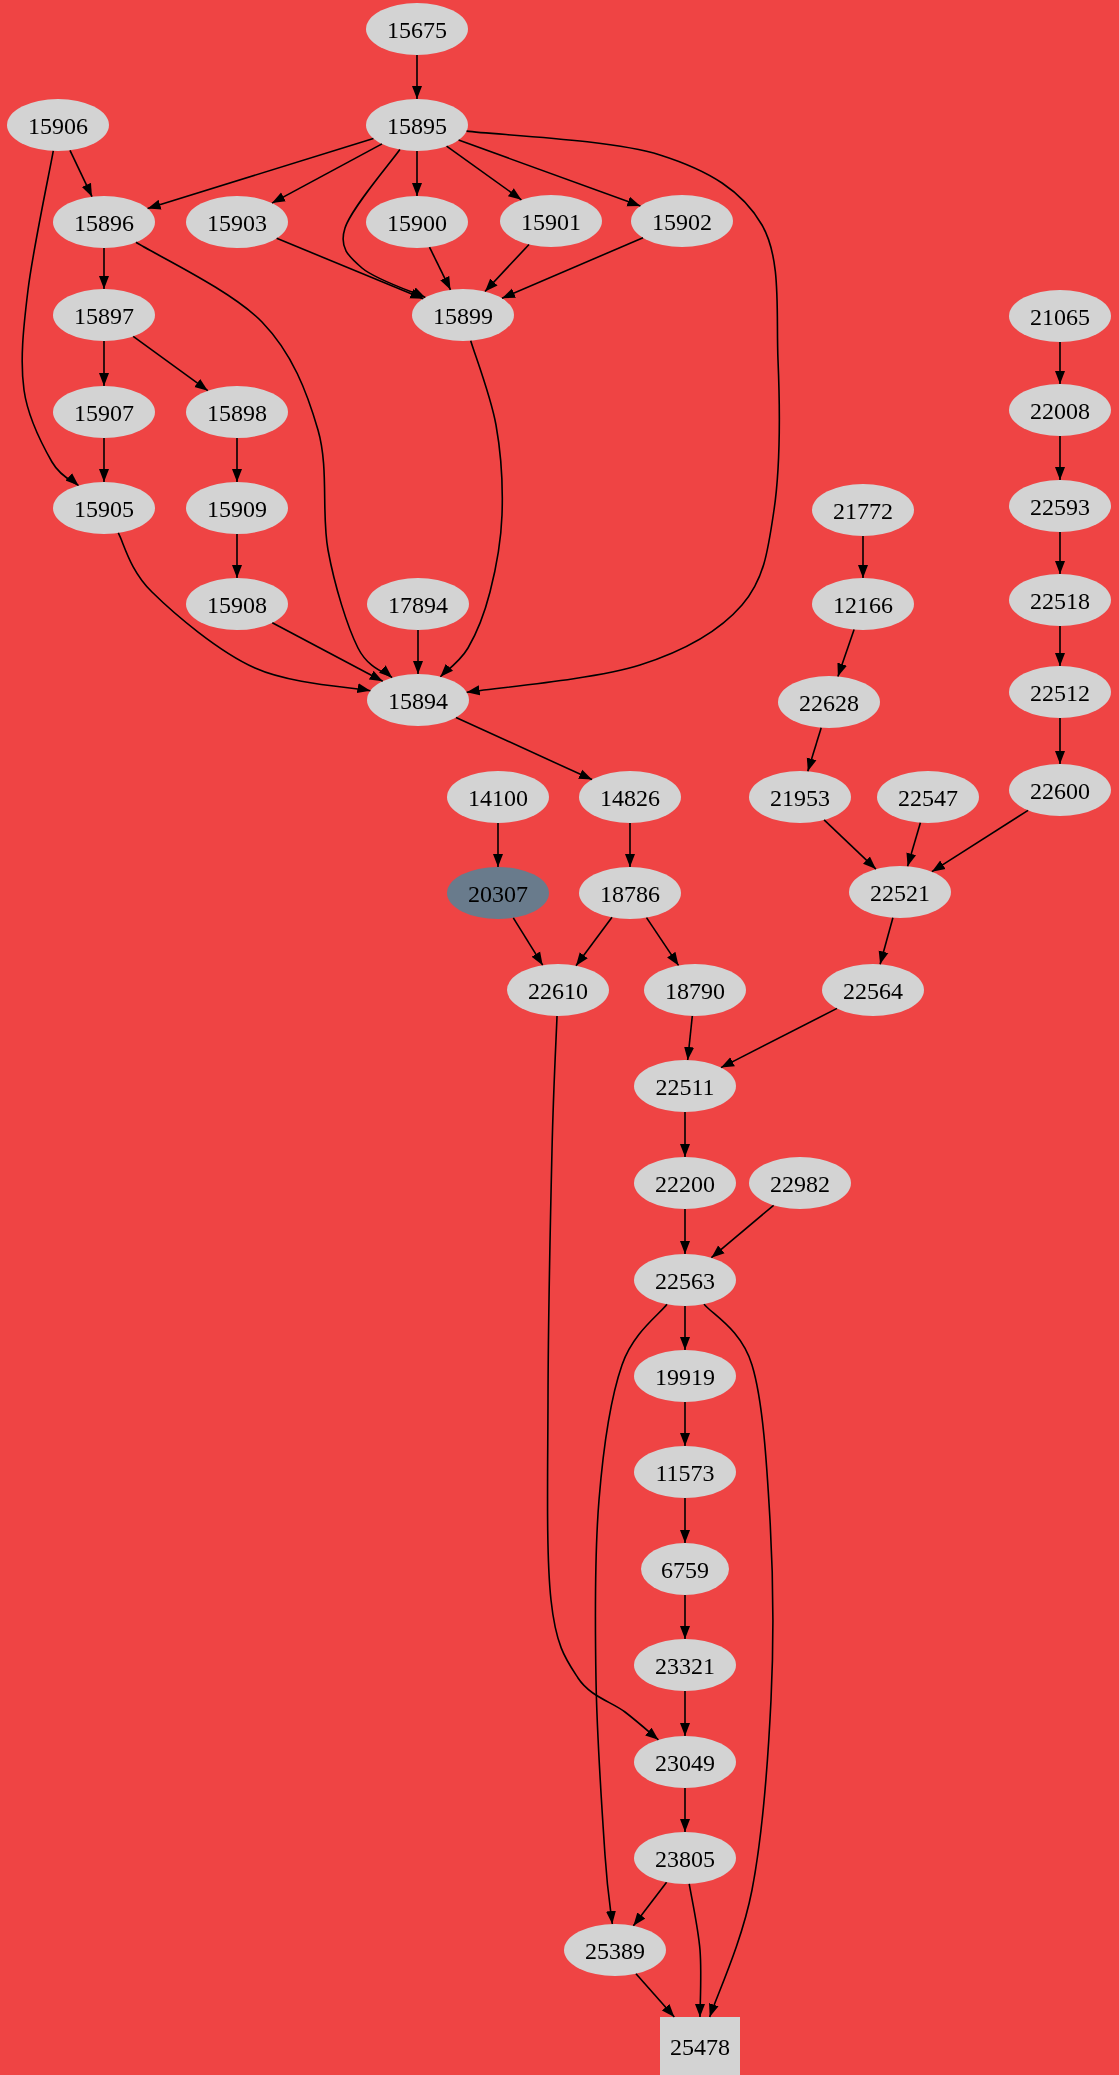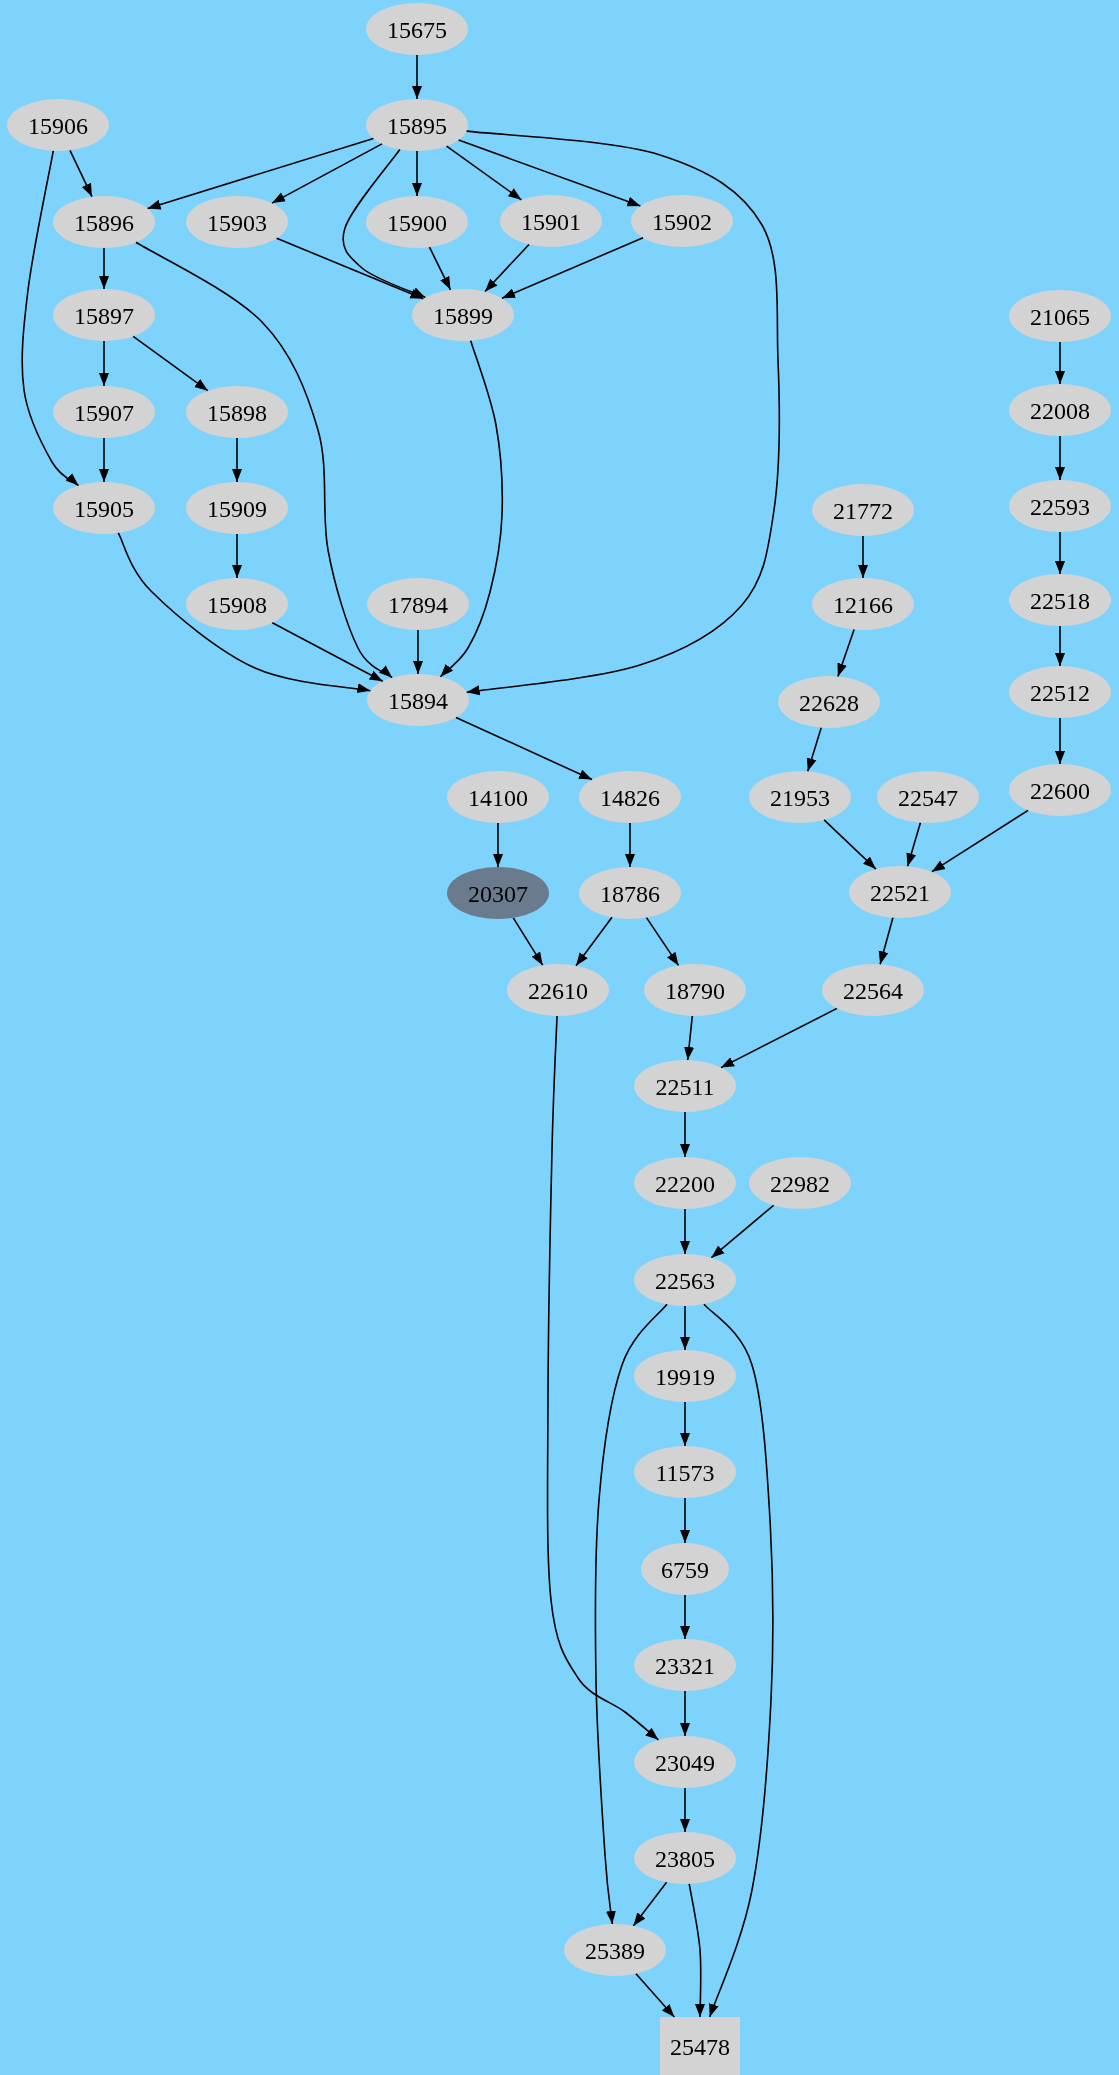--- a/index.html
+++ b/index.html
@@ -4,21 +4,21 @@
 <style>
   html, body {
     margin: 0;
     padding: 0;
     background: #ffffff;
   }
   .graph-page {
     width: 1119px;
     height: 2075px;
     position: relative;
-    background: #7dd3fc;
+    background: #ef4444;
   }
   svg {
     display: block;
   }
   .node-label {
     font-family: "Liberation Serif", "DejaVu Serif", serif;
     font-size: 24px;
     fill: #000000;
   }
   .edge-path {

